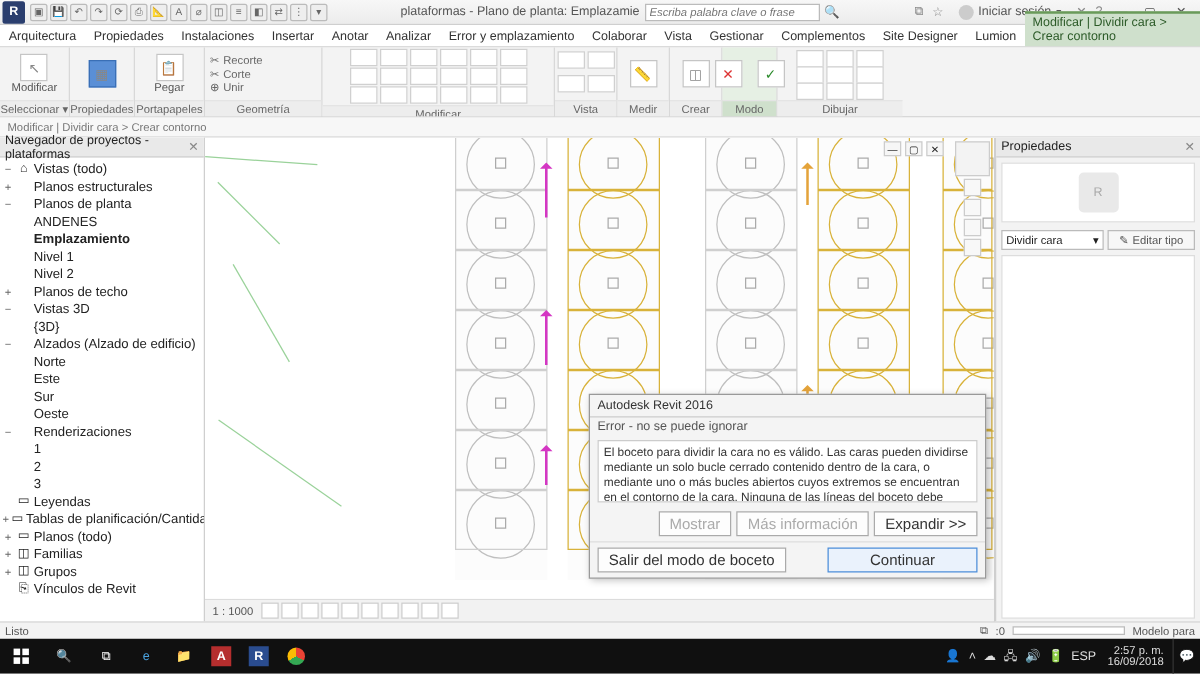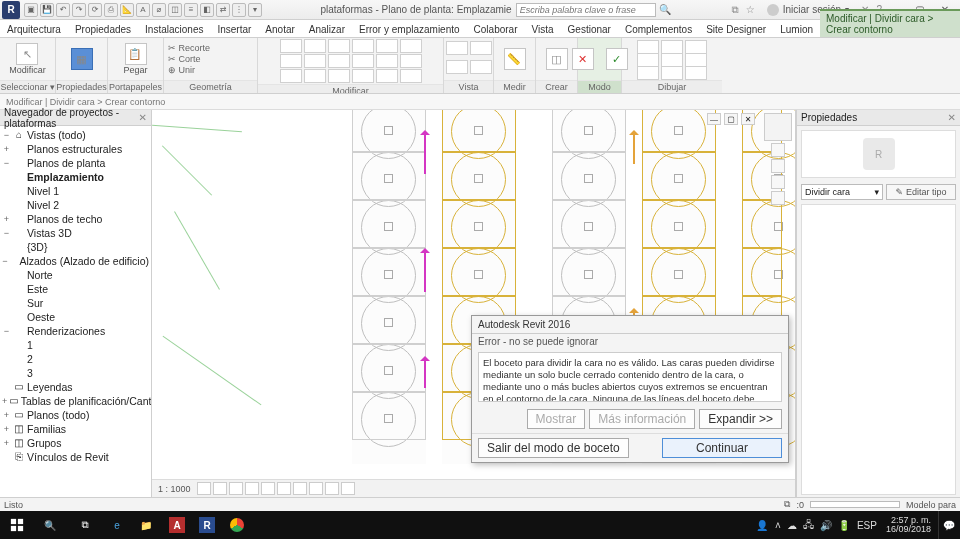--- a/index.html
+++ b/index.html
@@ -38,21 +38,21 @@
 .panel.modo .panel-title{background:#cfe0cc;}
 
 
 .optbar { height:16px; background:#f7f7f7; border-bottom:1px solid #dcdcdc; font-size:9px; color:#777; display:flex; align-items:center; padding:0 6px;}
 
 
 .main { display:flex; height: calc(539px - 20px - 18px - 56px - 16px - 14px - 28px); }
 
 
 
-.pb { width:152px; border-right:1px solid #cfcfcf; display:flex; flex-direction:column; background:#fff;}
+.pb { width:164px; border-right:1px solid #cfcfcf; display:flex; flex-direction:column; background:#fff;}
 .pb-header{ height:16px; background:#e9e9e9; border-bottom:1px solid #cfcfcf; display:flex; align-items:center; justify-content:space-between; padding:0 4px; font-size:10px;}
 .pb-header .x{color:#888;}
 .tree { flex:1; overflow:auto; padding:2px 0; font-size:10.5px; line-height:14px;}
 .tree .row{ display:flex; align-items:center; gap:2px; padding:0 2px;}
 .tree .tw{width:9px; text-align:center; color:#666; font-size:9px;}
 .tree .ic{width:12px; text-align:center; font-size:10px;}
 .tree .lbl{white-space:nowrap;}
 .tree .bold{font-weight:bold;}
 .ind0{padding-left:2px;} .ind1{padding-left:14px;} .ind2{padding-left:26px;}
 
@@ -323,20 +323,25 @@
         </div>
         <div class="row ind1">
           <span class="tw">+</span>
           <span class="ic"></span>
           <span class="lbl">Planos estructurales</span>
         </div>
         <div class="row ind1">
           <span class="tw">−</span>
           <span class="ic"></span>
           <span class="lbl">Planos de planta</span>
+        </div>
+        <div class="row ind2">
+          <span class="tw"></span>
+          <span class="ic"></span>
+          <span class="lbl">ANDENES</span>
         </div>
         <div class="row ind2">
           <span class="tw"></span>
           <span class="ic"></span>
           <span class="lbl bold">Emplazamiento</span>
         </div>
         <div class="row ind2">
           <span class="tw"></span>
           <span class="ic"></span>
           <span class="lbl">Nivel 1</span>

